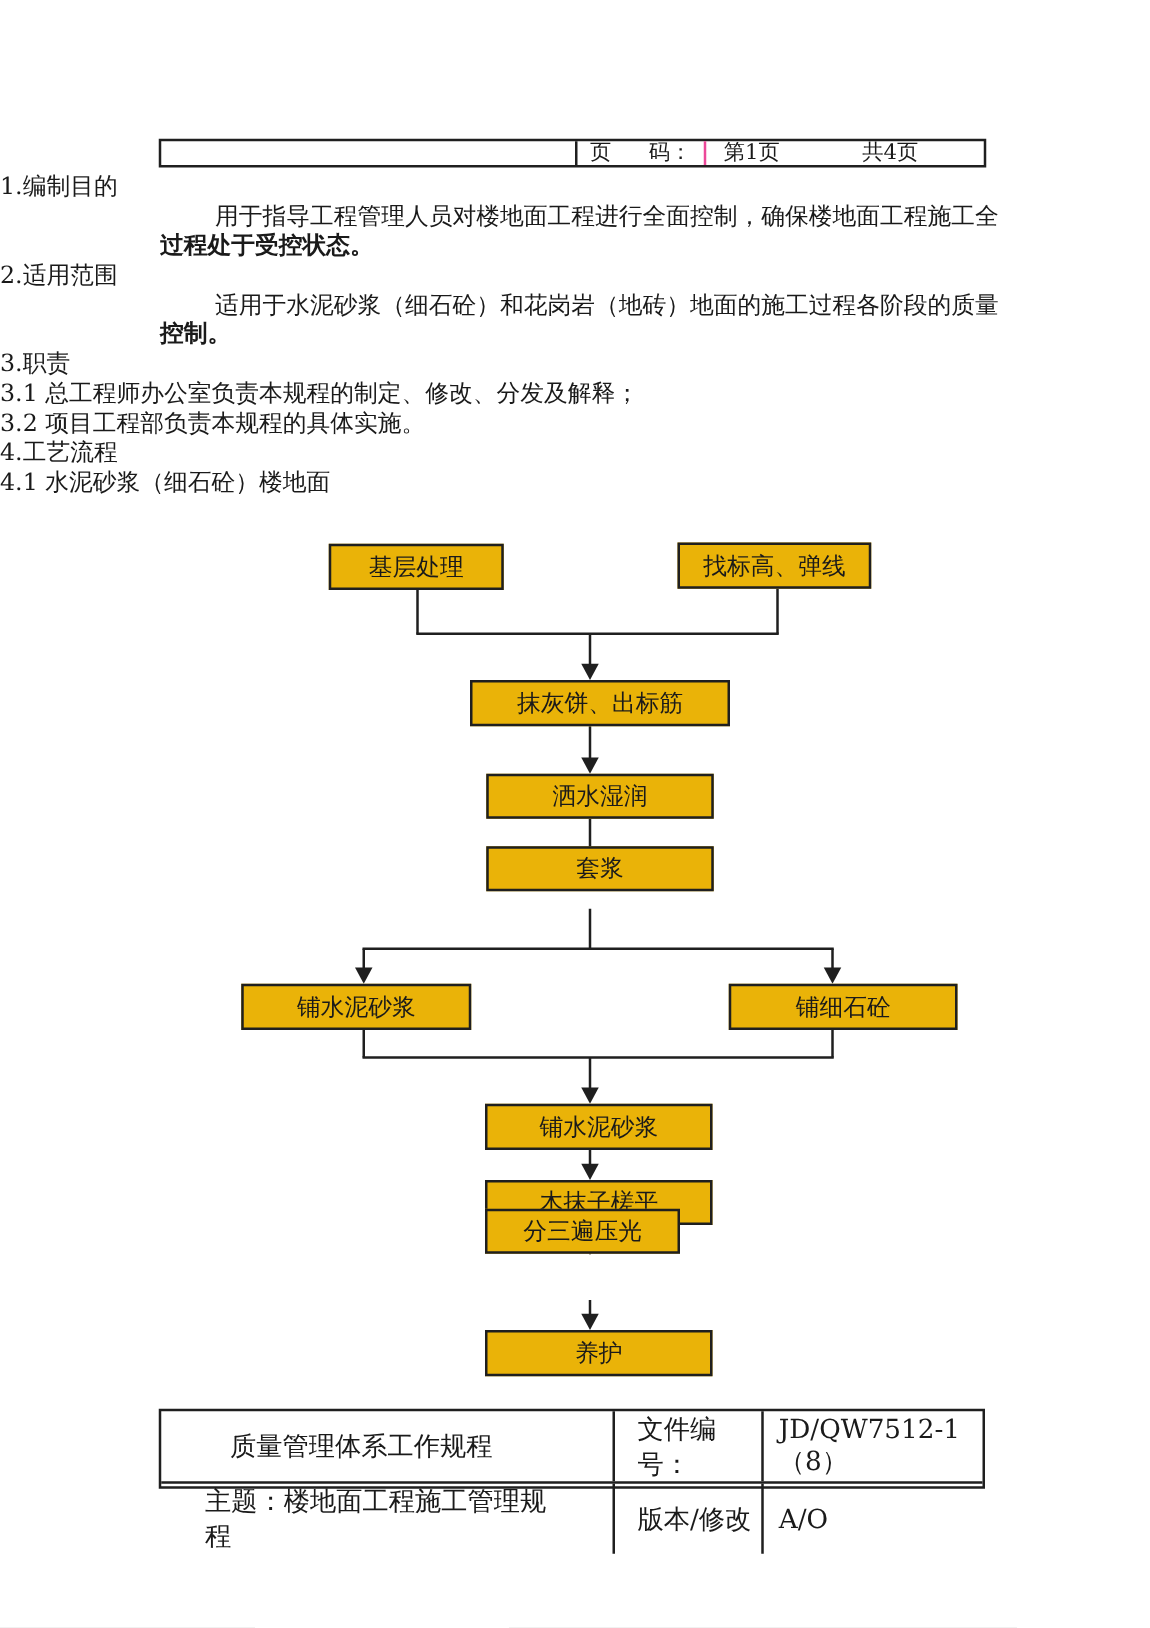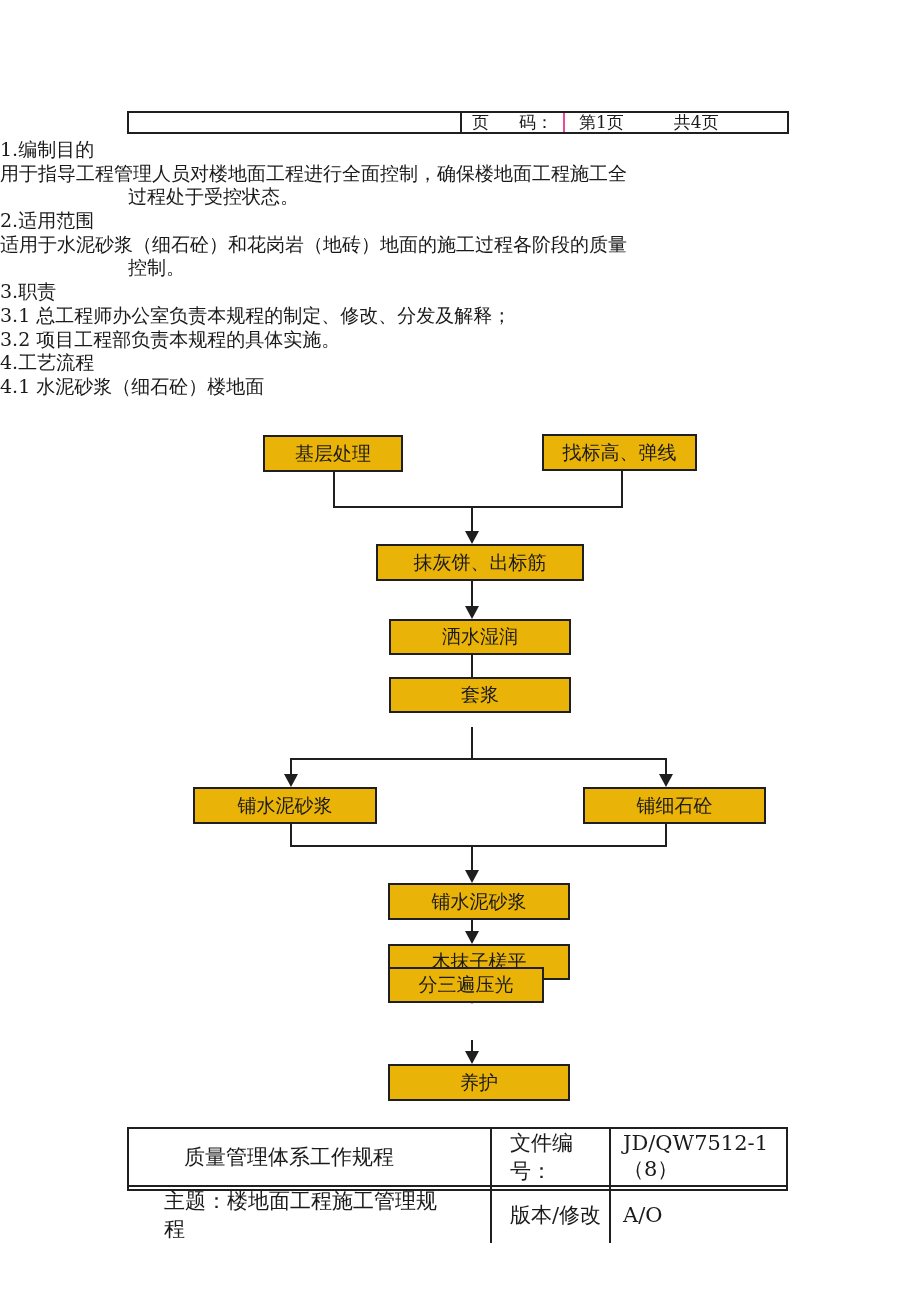--- a/index.html
+++ b/index.html
@@ -15,28 +15,28 @@
 
   
   .header-table{
     position:absolute;left:127px;top:111px;width:662px;height:23px;
     border:2px solid #1f1f1f;box-sizing:border-box;
     display:flex;align-items:stretch;font-size:17px;line-height:19px;
   }
   .header-table .cell{box-sizing:border-box;display:flex;align-items:center;}
   .hcell-1{width:331px;}
   .hcell-2{width:103px;border-left:2px solid #1f1f1f;justify-content:space-between;padding:0 10px;}
-  .hcell-3{flex:1;border-left:2px solid #ec4899;padding-left:14px;gap:50px;}
+  .hcell-3{flex:1;border-left:2px solid #ec4899;padding-left:14px;gap:66px;}
 
   
   .body-text{position:absolute;left:0;top:138px;width:920px;font-size:19px;}
   .bodyline{height:23.7px;line-height:23.7px;white-space:pre;}
   .ln-num{}
-  .ln-ind{}
-  .ln-cont{padding-left:128px;}
+  .ln-ind{padding-left:172px;}
+  .ln-cont{padding-left:128px;font-weight:bold;}
 
   
   .flow-svg{position:absolute;left:0;top:0;width:920px;height:1302px;pointer-events:none;}
   .fbox{
     position:absolute;box-sizing:border-box;
     border:2px solid #1f1f1f;background:#eab308;
     display:flex;align-items:center;justify-content:center;
     font-size:19px;white-space:nowrap;
   }
 

